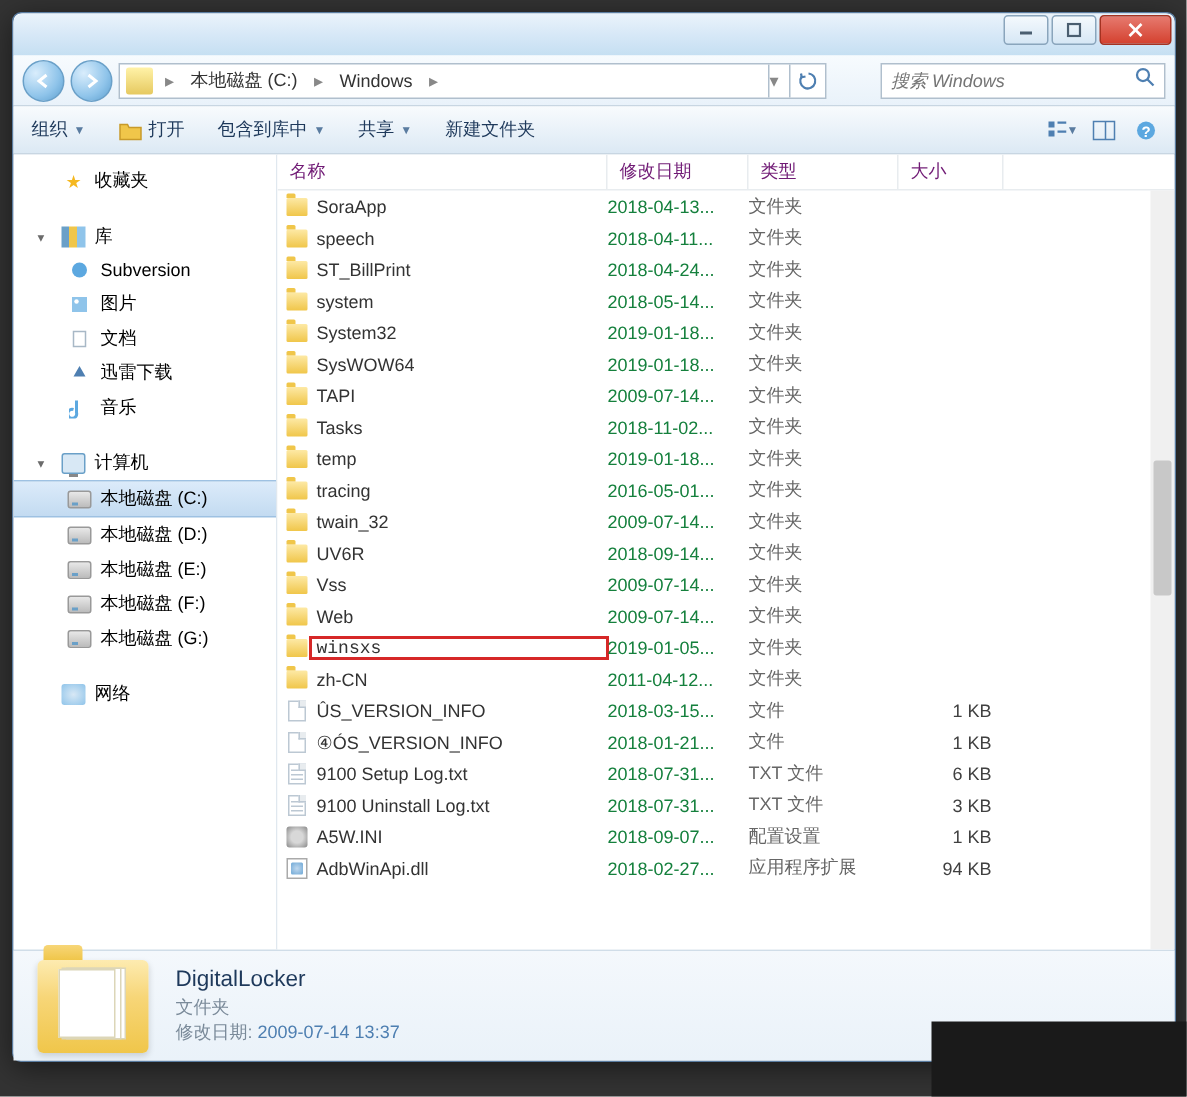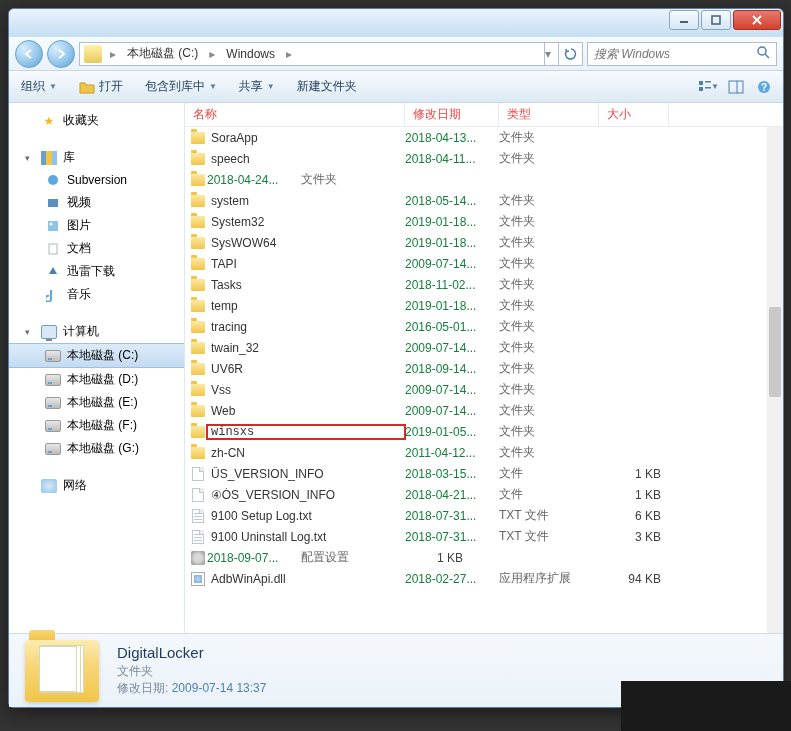--- a/index.html
+++ b/index.html
@@ -9,40 +9,40 @@
 .win-btn { width: 30px; height: 20px; margin-left: 2px; border: 1px solid #8aa5bc; border-radius: 3px; background: linear-gradient(to bottom,#f4f9fd,#d6e7f5); display: flex; align-items: center; justify-content: center; font-size: 11px; cursor: pointer; }
 .win-btn.close { width: 48px; background: linear-gradient(to bottom,#e67a6f,#d4412f); border-color: #a43221; color: #fff; }
 .win-btn svg { display: block; }
 .navbar { height: 34px; background: linear-gradient(to bottom,#f7fbfe,#e9f2fa); border-bottom: 1px solid #c8d6e2; display: flex; align-items: center; padding: 0 6px; gap: 4px; }
 .nav-arrow { width: 28px; height: 28px; border-radius: 50%; background: radial-gradient(circle at 30% 30%, #d9edfc, #8fc4ea 60%, #5a9dce); display: flex; align-items: center; justify-content: center; color: #fff; border: 1px solid #6aa0c8; cursor: pointer; }
 .breadcrumb { flex: 1; height: 24px; background: #fff; border: 1px solid #b0bfcd; display: flex; align-items: center; font-size: 12px; color: #333; }
 .bc-icon { width: 18px; height: 18px; margin: 0 4px; background: linear-gradient(to bottom,#fff2a8,#e6c960); border-radius: 2px; }
 .bc-part { padding: 0 6px; cursor: pointer; height: 100%; display: flex; align-items: center; border-left: 1px solid transparent; border-right: 1px solid transparent; }
 .bc-sep { color: #888; width: 14px; text-align: center; cursor: pointer; }
 .bc-refresh { width: 24px; height: 22px; border-left: 1px solid #b0bfcd; display: flex; align-items: center; justify-content: center; color: #4e7fb1; cursor: pointer; }
-.searchbox { width: 190px; height: 24px; background: #fff; border: 1px solid #b0bfcd; display: flex; align-items: center; }
+.searchbox { width: 190px; height: 24px; background: #fff; border: 1px solid #b0bfcd; display: flex; align-items: center; margin-left: 32px; }
 .searchbox input { border: none; outline: none; width: 100%; font-size: 12px; font-style: italic; color: #888; padding: 0 6px; }
 .search-icon { color: #4e7fb1; padding-right: 6px; cursor: pointer; }
 .toolbar { height: 32px; background: linear-gradient(to bottom,#f8fbfd,#eaf2f9 50%,#dce9f4); border-bottom: 1px solid #c8d6e2; display: flex; align-items: center; padding: 0 8px; font-size: 12px; color: #1e395b; gap: 14px; }
 .tool-item { display: flex; align-items: center; gap: 4px; cursor: pointer; padding: 3px 4px; }
 .tool-icon { width: 16px; height: 16px; }
 .dropdown-arrow { font-size: 8px; color: #5a7ca0; }
 .tool-right { margin-left: auto; display: flex; gap: 6px; }
 .tb-sq { width: 22px; height: 22px; display: flex; align-items: center; justify-content: center; cursor: pointer; color: #4e7fb1; }
 .body { flex: 1; display: flex; overflow: hidden; }
 .sidebar { width: 176px; background: #fff; border-right: 1px solid #e0e8ef; overflow-y: auto; padding: 6px 0; font-size: 12px; }
 .sb-group { margin-bottom: 14px; }
 .sb-item { display: flex; align-items: center; gap: 6px; padding: 3px 8px 3px 16px; cursor: pointer; white-space: nowrap; }
 .sb-item.sub { padding-left: 36px; }
 .sb-item.selected { background: linear-gradient(to bottom,#dcebfa,#c3dbf1); border: 1px solid #9ec1e2; border-left: none; border-right: none; }
 .sb-icon { width: 16px; height: 16px; display: flex; align-items: center; justify-content: center; }
 .star { color: #f5b820; }
 .tri { color: #6b6b6b; font-size: 9px; width: 10px; display: inline-block; }
 .filelist { flex: 1; background: #fff; overflow-y: auto; position: relative; }
-.fl-header { display: flex; font-size: 12px; color: #ef4444; height: 24px; align-items: center; border-bottom: 1px solid #e8ecef; position: sticky; top: 0; background: #fff; }
+.fl-header { display: flex; font-size: 12px; color: #701a75; height: 24px; align-items: center; border-bottom: 1px solid #e8ecef; position: sticky; top: 0; background: #fff; }
 .fl-header div { padding-left: 8px; border-right: 1px solid #e8ecef; height: 100%; display: flex; align-items: center; cursor: pointer; }
 .col-name { width: 220px; }
 .col-date { width: 94px; }
 .col-type { width: 100px; }
 .col-size { width: 70px; text-align: right; padding-right: 8px; }
 .fl-row { display: flex; font-size: 12px; color: #333; height: 21px; align-items: center; padding-left: 4px; cursor: pointer; }
 .fl-row.highlighted .row-name { outline: 2px solid #d62828; outline-offset: -1px; font-family: Liberation Mono, monospace; }
 .row-icon { width: 18px; display: flex; justify-content: center; }
 .row-name { width: 198px; padding-left: 4px; white-space: nowrap; overflow: hidden; }
 .row-date { width: 94px; color: #15803d; white-space: nowrap; overflow: hidden; }
@@ -202,28 +202,20 @@
             <span class="sb-icon">
               <svg width="14" height="14">
                 <circle cx="7" cy="7" r="5" fill="#5ca8e0"></circle>
               </svg>
             </span>
             <span>Subversion</span>
           </div>
           <div class="sb-item sub">
             <span class="sb-icon">
               <svg width="14" height="14">
-                <rect x="2" y="3" width="10" height="8" fill="#5a8fc0"></rect>
-              </svg>
-            </span>
-            <span>视频</span>
-          </div>
-          <div class="sb-item sub">
-            <span class="sb-icon">
-              <svg width="14" height="14">
                 <rect x="2" y="2" width="10" height="10" fill="#8fc4ea"></rect>
                 <circle cx="5" cy="5" r="1.5" fill="#fff"></circle>
               </svg>
             </span>
             <span>图片</span>
           </div>
           <div class="sb-item sub">
             <span class="sb-icon">
               <svg width="14" height="14">
                 <rect x="3" y="2" width="8" height="10" fill="#fff" stroke="#a8b8c6"></rect>
@@ -321,20 +313,21 @@
             </span>
             <span class="row-name">speech</span>
             <span class="row-date">2018-04-11...</span>
             <span class="row-type">文件夹</span>
             <span class="row-size"></span>
           </div>
           <div class="fl-row">
             <span class="row-icon">
               <span class="folder-ico"></span>
             </span>
+            <span class="row-name">ST_BillPrint</span>
             <span class="row-date">2018-04-24...</span>
             <span class="row-type">文件夹</span>
             <span class="row-size"></span>
           </div>
           <div class="fl-row">
             <span class="row-icon">
               <span class="folder-ico"></span>
             </span>
             <span class="row-name">system</span>
             <span class="row-date">2018-05-14...</span>
@@ -456,21 +449,21 @@
             <span class="row-name">ÛS_VERSION_INFO</span>
             <span class="row-date">2018-03-15...</span>
             <span class="row-type">文件</span>
             <span class="row-size">1 KB</span>
           </div>
           <div class="fl-row">
             <span class="row-icon">
               <span class="file-ico"></span>
             </span>
             <span class="row-name">④ÓS_VERSION_INFO</span>
-            <span class="row-date">2018-04-21...</span>
+            <span class="row-date">2018-01-21...</span>
             <span class="row-type">文件</span>
             <span class="row-size">1 KB</span>
           </div>
           <div class="fl-row">
             <span class="row-icon">
               <span class="file-ico txt-ico"></span>
             </span>
             <span class="row-name">9100 Setup Log.txt</span>
             <span class="row-date">2018-07-31...</span>
             <span class="row-type">TXT 文件</span>
@@ -482,20 +475,21 @@
             </span>
             <span class="row-name">9100 Uninstall Log.txt</span>
             <span class="row-date">2018-07-31...</span>
             <span class="row-type">TXT 文件</span>
             <span class="row-size">3 KB</span>
           </div>
           <div class="fl-row">
             <span class="row-icon">
               <span class="ini-ico"></span>
             </span>
+            <span class="row-name">A5W.INI</span>
             <span class="row-date">2018-09-07...</span>
             <span class="row-type">配置设置</span>
             <span class="row-size">1 KB</span>
           </div>
           <div class="fl-row">
             <span class="row-icon">
               <span class="dll-ico"></span>
             </span>
             <span class="row-name">AdbWinApi.dll</span>
             <span class="row-date">2018-02-27...</span>

